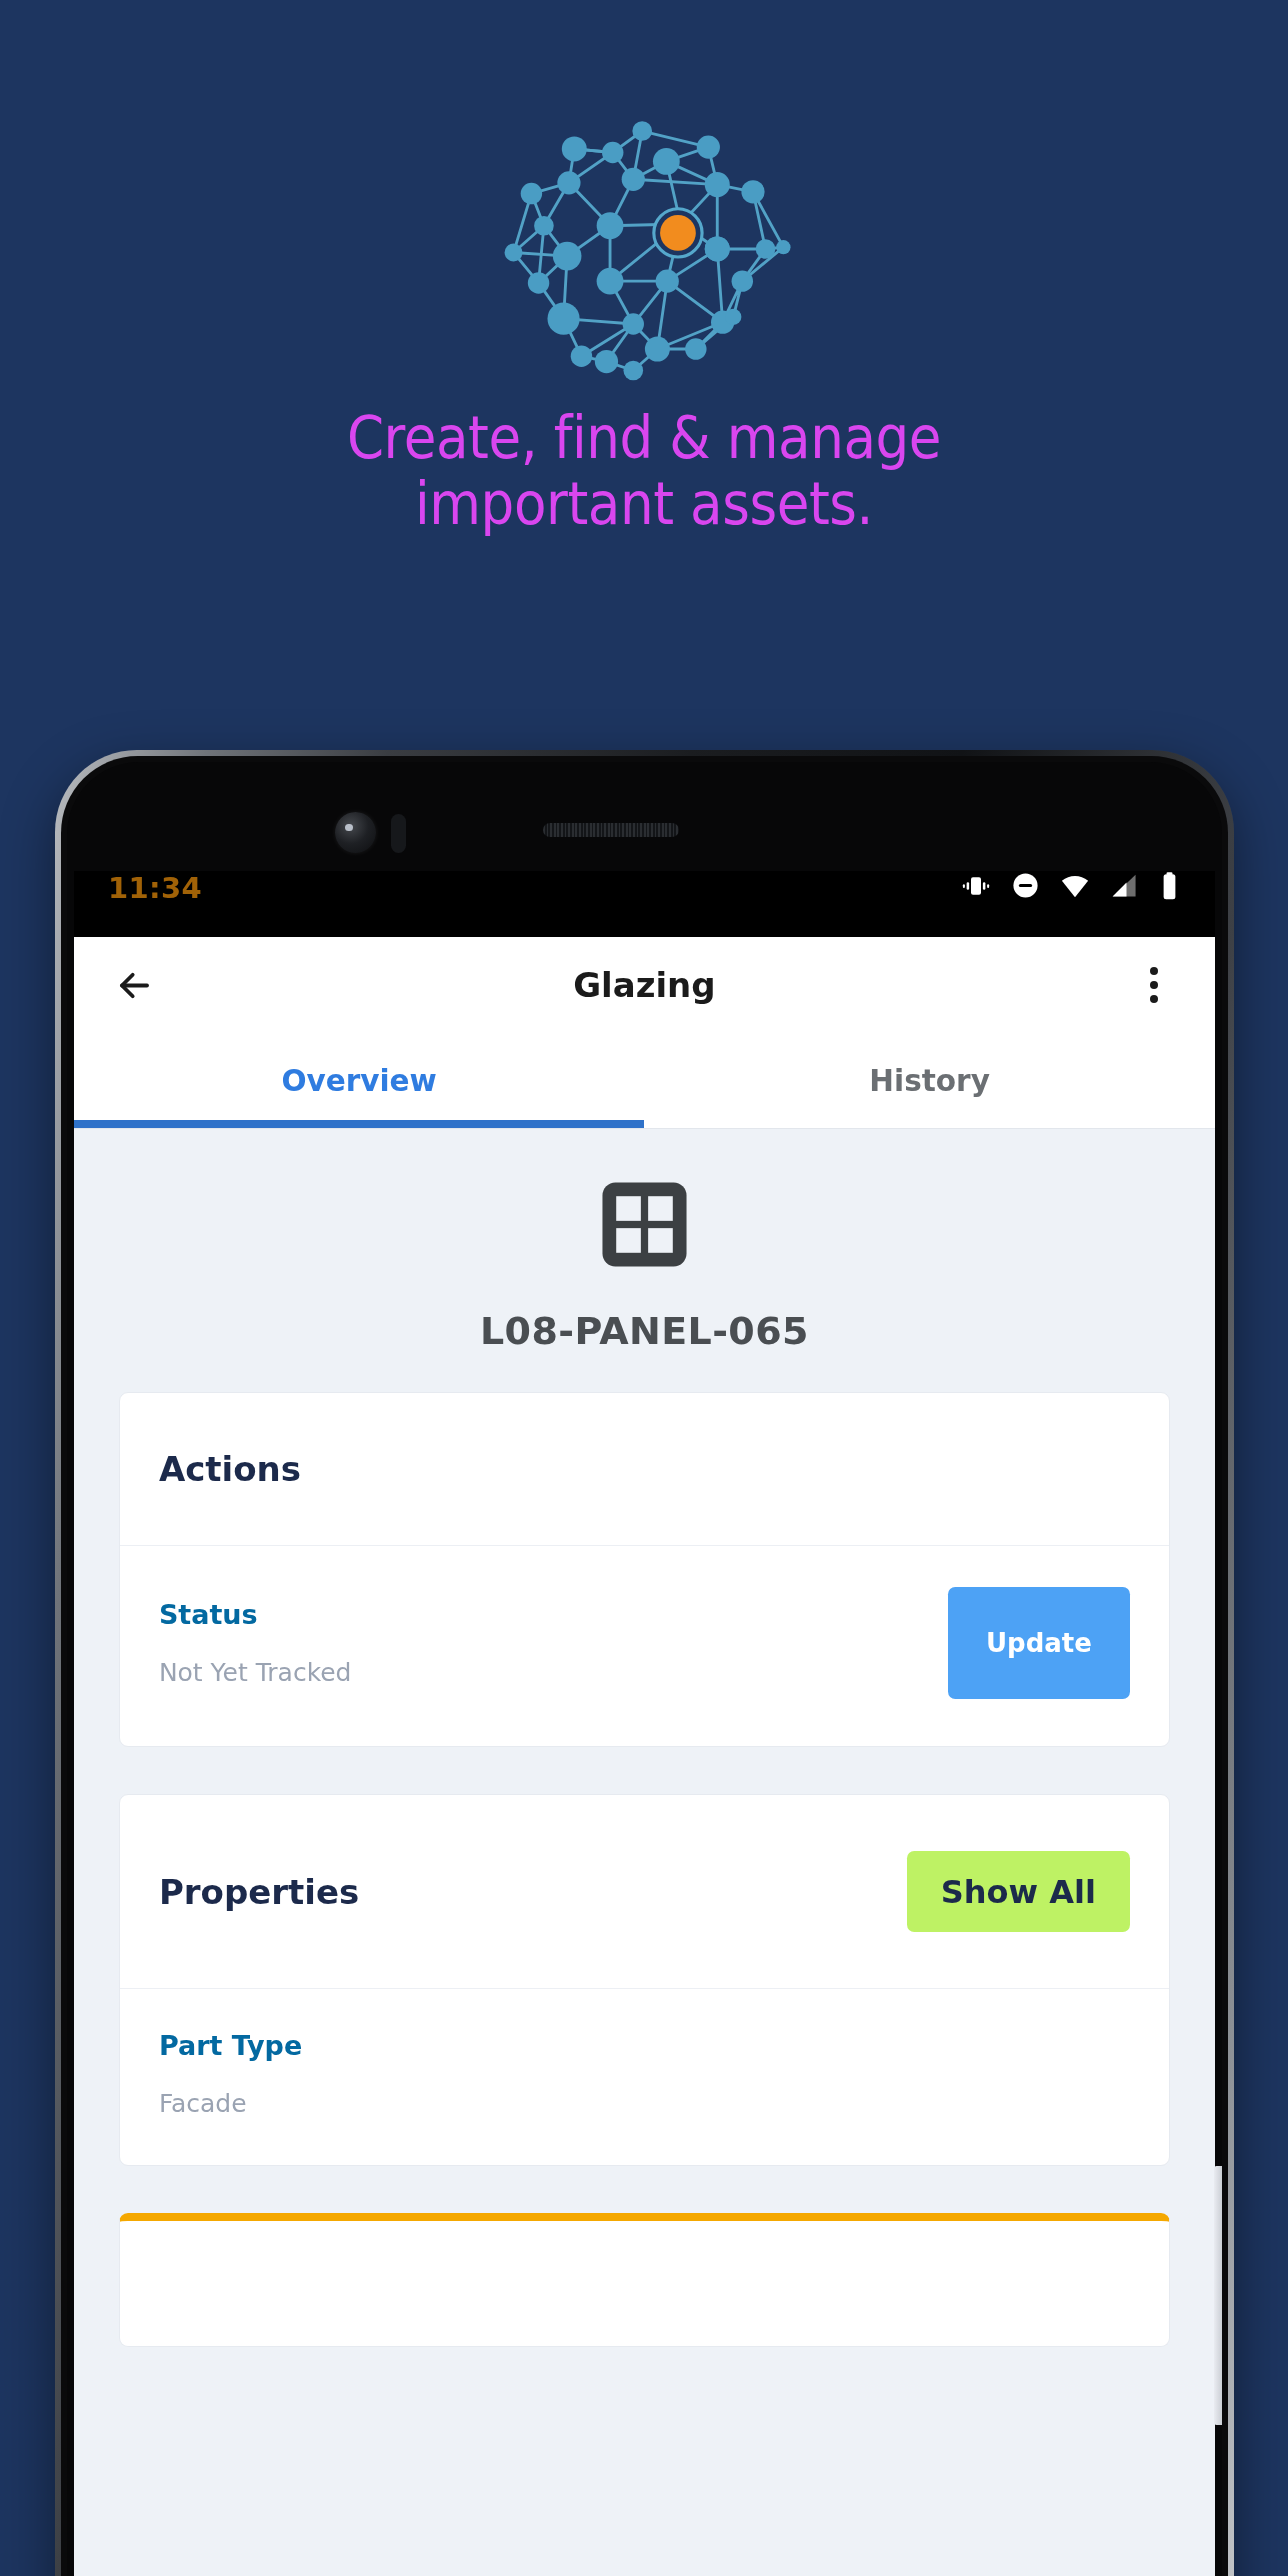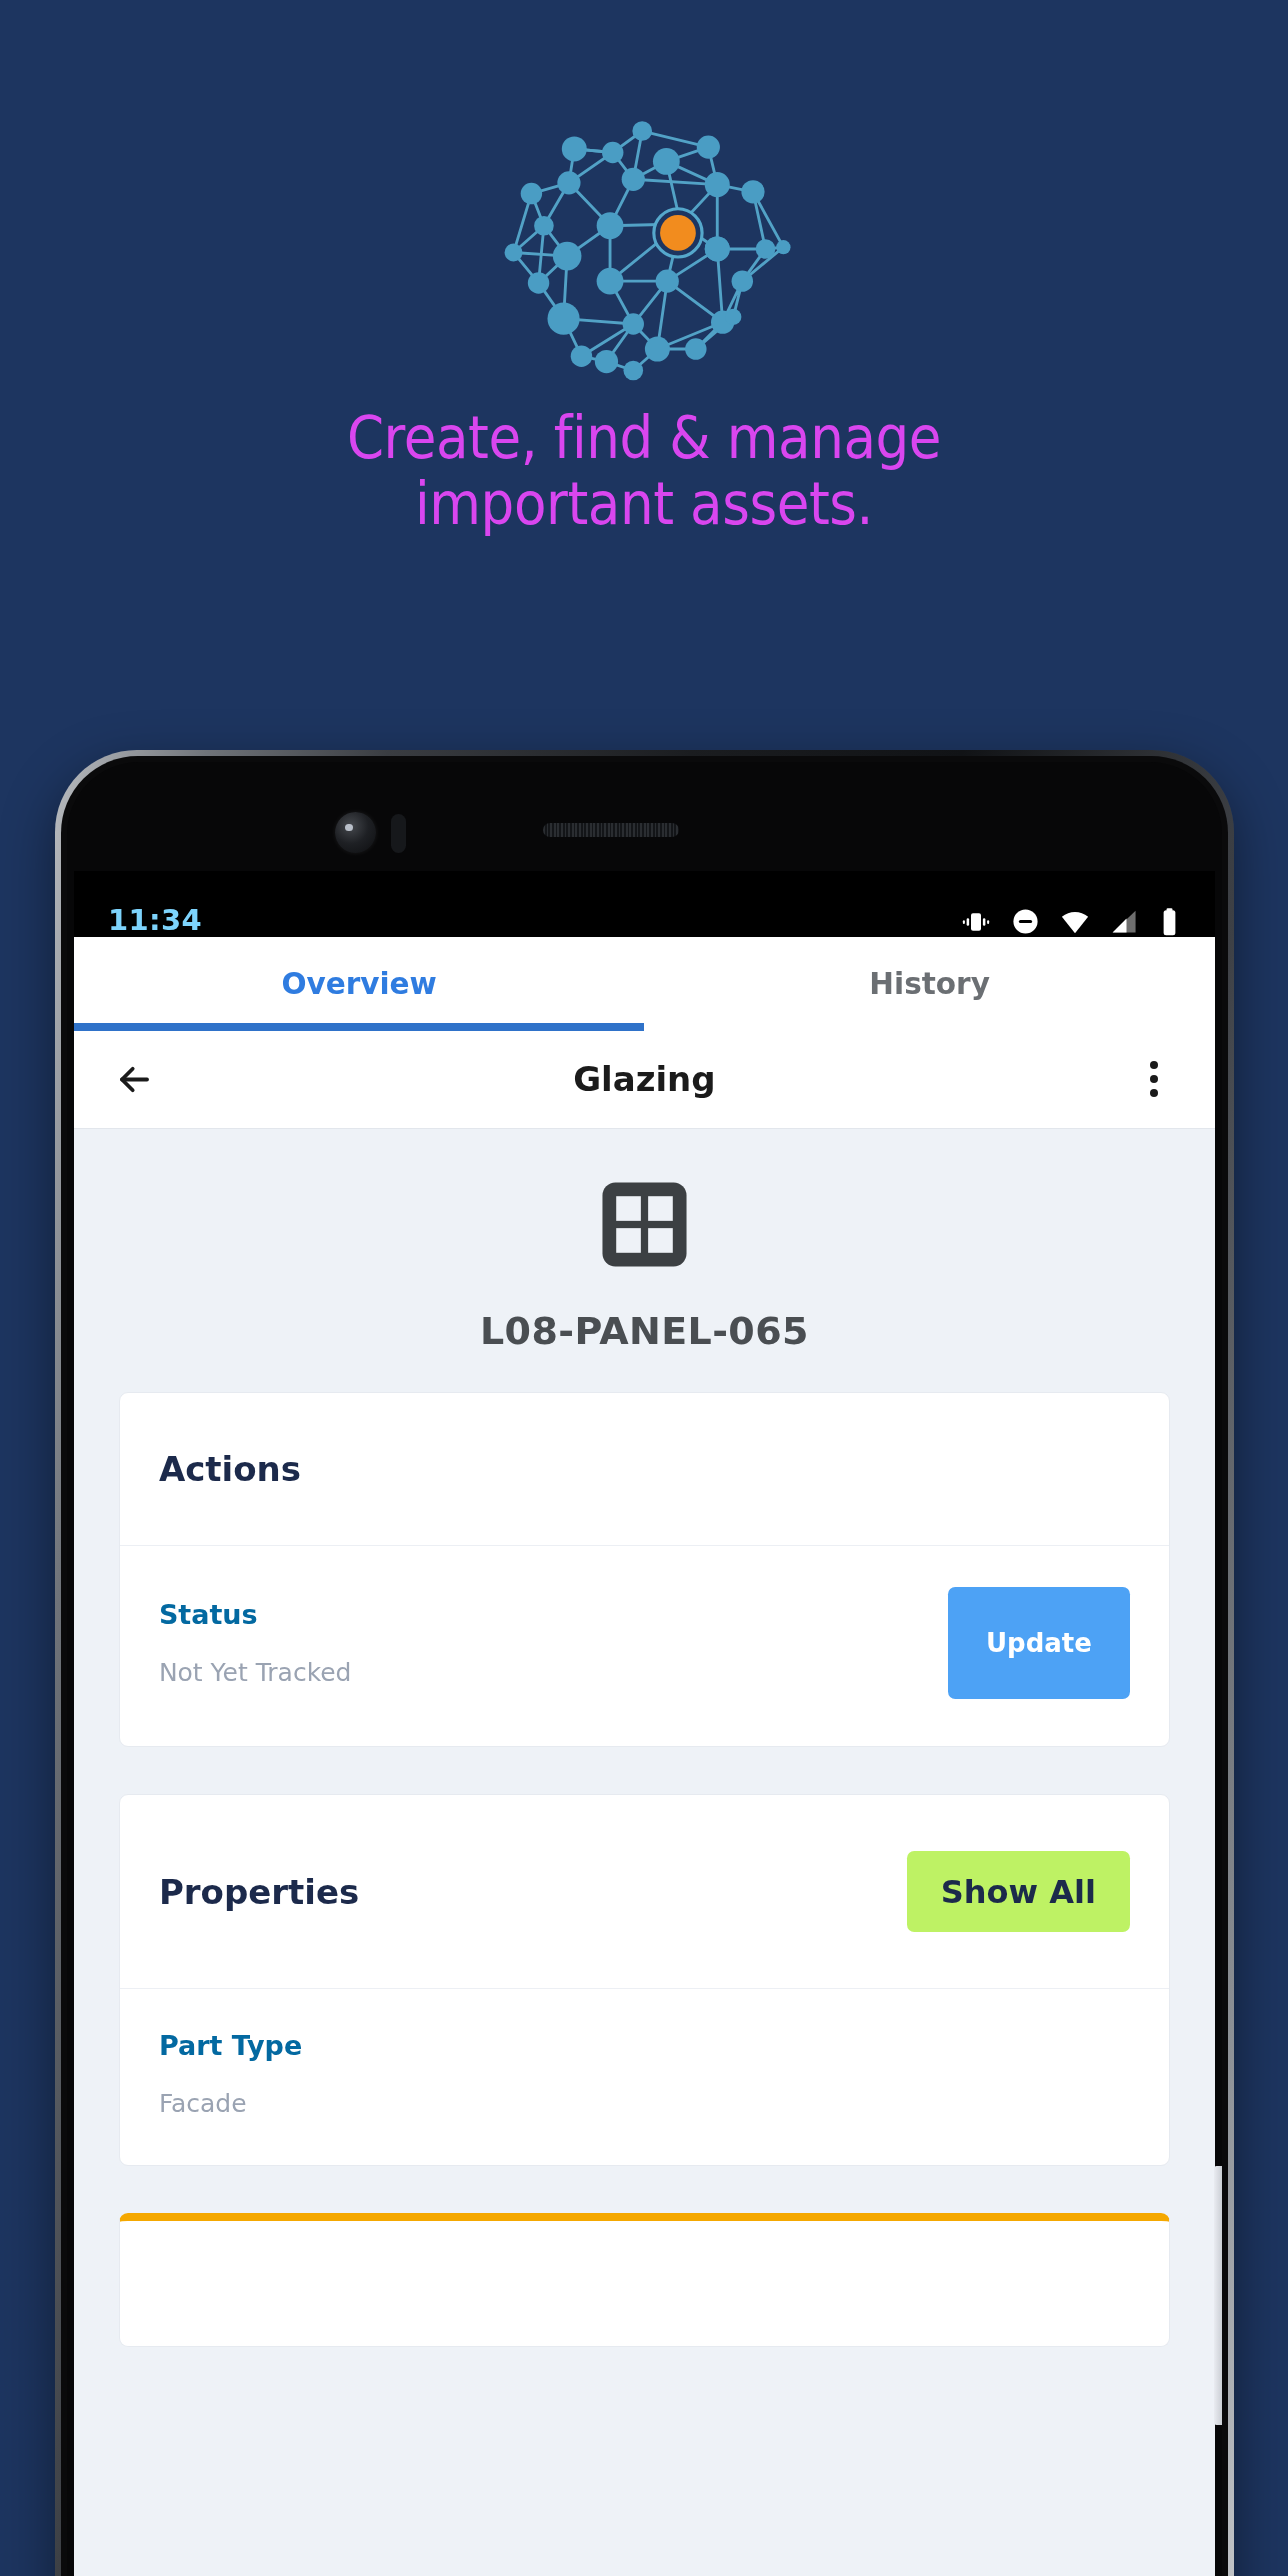--- a/index.html
+++ b/index.html
@@ -83,23 +83,23 @@
   #screen{
     position:absolute; left:7.2px; top:109px;
     width:1141px; height:1775px;
     background:#eef2f7;
     overflow:hidden;
   }
 
   
   #statusbar{
     height:66px; background:#000;
-    display:flex; align-items:flex-end;
+    display:flex; align-items:flex-start;
     padding:0 34px;
-    color:#7dd3fc;
+    color:#a16207;
   }
   #clock{ font-size:29px; font-weight:700; letter-spacing:0.4px; font-family:"DejaVu Sans", sans-serif; }
   #sys-icons{ margin-left:auto; display:flex; align-items:center; gap:19.7px; }
   .sicon{ display:block; }
 
   
   #appbar{
     height:97px; background:#fff;
     display:flex; align-items:center; padding:0 32px;
     position:relative;
@@ -316,39 +316,39 @@
               <path d="M22 21 L22 3 L3 21 Z" fill="#6e6e6e"></path>
               <path d="M14.5 21 L3 21 L14.5 9.5 Z" fill="#fff"></path>
             </svg>
             <svg class="sicon" width="23" height="30" viewBox="0 0 14 24" fill="#fff">
               <rect x="4.6" y="1" width="4.8" height="2.2" rx="1"></rect>
               <rect x="2.3" y="2.6" width="9.4" height="20" rx="2"></rect>
             </svg>
           </div>
         </div>
 
-        <div id="tabs">
-          <div class="tab active">Overview</div>
-          <div class="tab inactive">History</div>
-          <div id="tab-indicator"></div>
-        </div>
-
         <div id="appbar">
           <div id="back-btn">
             <svg width="43" height="43" viewBox="0 0 24 24" fill="none" stroke="#1b1b1b" stroke-width="2.1" stroke-linecap="round" stroke-linejoin="round">
               <path d="M19 12H5"></path>
                 <path d="M11 18l-6-6 6-6"></path>
             </svg>
           </div>
           <div id="appbar-title">Glazing</div>
           <div id="overflow-btn">
             <i></i>
             <i></i>
             <i></i>
           </div>
+        </div>
+
+        <div id="tabs">
+          <div class="tab active">Overview</div>
+          <div class="tab inactive">History</div>
+          <div id="tab-indicator"></div>
         </div>
         <div id="tabs-shadow"></div>
 
         <div id="content">
 
           <div id="asset-head">
             <svg id="asset-icon" viewBox="0 0 24 24">
               <rect x="1.6" y="1.6" width="20.8" height="20.8" rx="3.2" fill="#3c4043"></rect>
               <rect x="5" y="5" width="6.1" height="6.1" fill="#eef2f7"></rect>
               <rect x="12.9" y="5" width="6.1" height="6.1" fill="#eef2f7"></rect>

